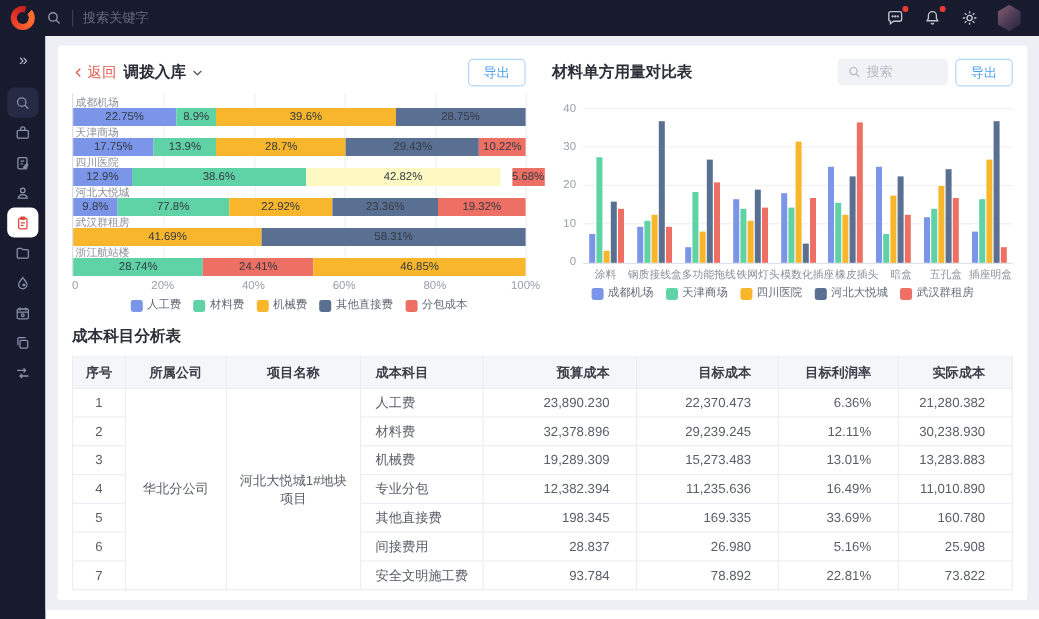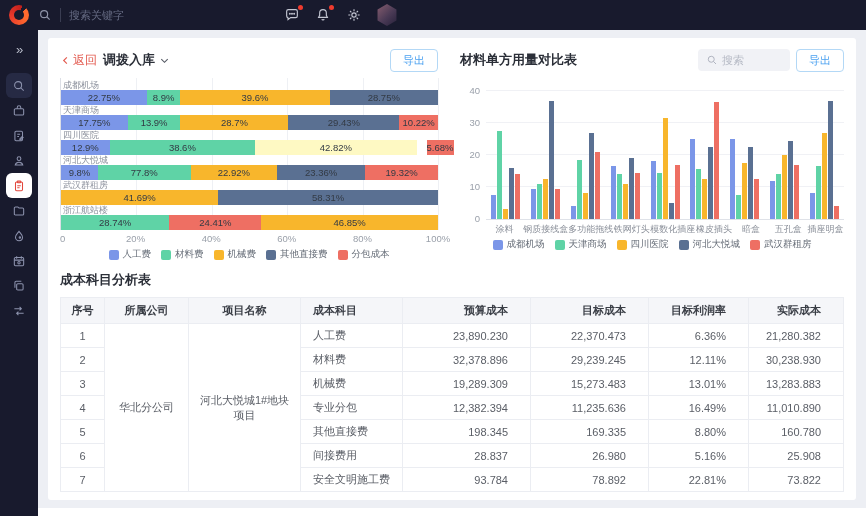--- a/index.html
+++ b/index.html
@@ -7,21 +7,21 @@
     font-family:"Liberation Sans","DejaVu Sans",sans-serif; }
   .app { width:866px; height:516px; display:flex; flex-direction:column; }
 
   
   .topbar { height:30px; background:#181a2d; display:flex; align-items:center; flex:0 0 30px; }
   .logo { width:38px; height:30px; display:grid; place-items:center; cursor:pointer; }
   .logo-ring { width:20px; height:20px; border-radius:50%;
     background:conic-gradient(from 120deg,#ff6a2e,#e8392b 40%,#c01f1c 72%,rgba(0,0,0,0) 72% 80%,#ff6a2e 80%);
     position:relative; }
   .logo-ring::after { content:''; position:absolute; inset:5px; background:#181a2d; border-radius:50%; }
-  .topbar-right { flex:1; display:flex; align-items:center; justify-content:flex-start; gap:14px; padding-right:14px; }
+  .topbar-right { flex:1; display:flex; align-items:center; justify-content:space-between; gap:14px; padding-right:14px; }
   .hsearch { display:flex; align-items:center; gap:8px; margin-right:90px; }
   .hsearch svg { stroke:#8e93a8; }
   .hs-div { width:1px; height:14px; background:#3a3d52; }
   .hsearch input { background:transparent; border:none; outline:none; color:#aeb2c4; font-size:11px; width:110px; }
   .hsearch input::placeholder { color:#676c84; }
   .hicons { display:flex; align-items:center; gap:13px; }
   .hicon { position:relative; width:18px; height:18px; display:grid; place-items:center; cursor:pointer; }
   .hicon svg { stroke:#c3c6d2; }
   .hicon.has-dot::after { content:''; position:absolute; top:-1px; right:-2px; width:5px; height:5px;
     border-radius:50%; background:#f03b2e; }
@@ -556,21 +556,21 @@
                     <td class="al-r">12,382.394</td>
                     <td class="al-r">11,235.636</td>
                     <td class="al-r">16.49%</td>
                     <td class="al-r">11,010.890</td>
                   </tr>
                   <tr>
                     <td class="al-c">5</td>
                     <td class="al-l">其他直接费</td>
                     <td class="al-r">198.345</td>
                     <td class="al-r">169.335</td>
-                    <td class="al-r">8.80%</td>
+                    <td class="al-r">33.69%</td>
                     <td class="al-r">160.780</td>
                   </tr>
                   <tr>
                     <td class="al-c">6</td>
                     <td class="al-l">间接费用</td>
                     <td class="al-r">28.837</td>
                     <td class="al-r">26.980</td>
                     <td class="al-r">5.16%</td>
                     <td class="al-r">25.908</td>
                   </tr>

